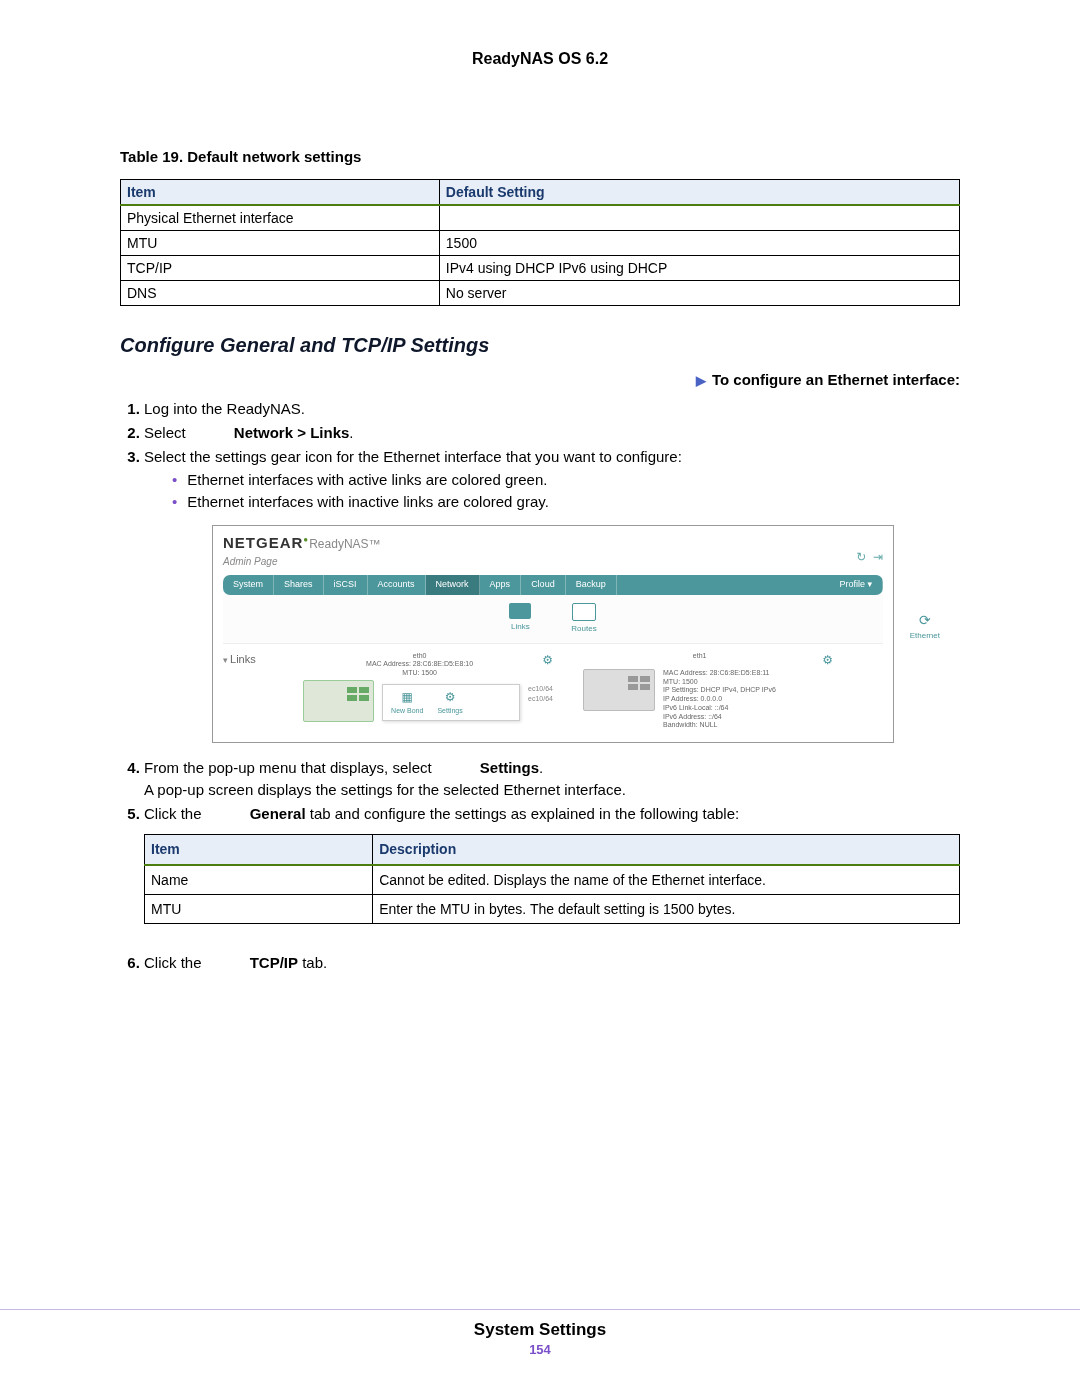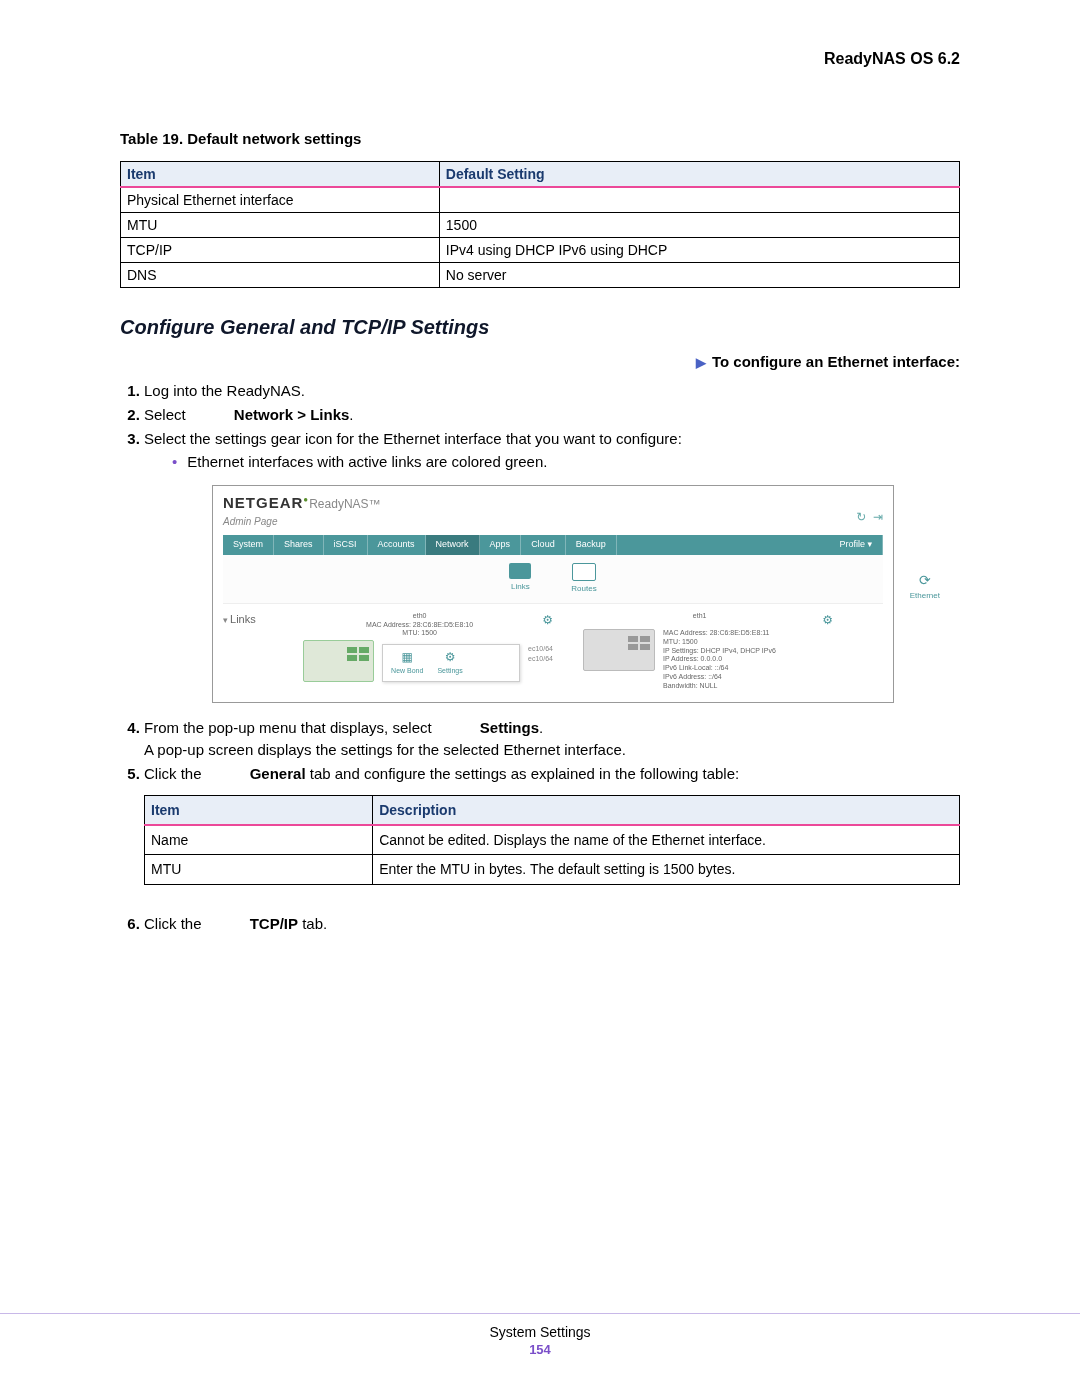--- a/index.html
+++ b/index.html
@@ -12,24 +12,24 @@
   }
   .page {
     width: 1080px;
     margin: 0 auto;
     padding: 50px 120px 40px 120px;
     box-sizing: border-box;
     position: relative;
     min-height: 1397px;
   }
   .header-title {
-    text-align: right;
+    text-align: center;
     font-weight: bold;
     font-size: 16px;
-    margin-bottom: 62px;
+    margin-bottom: 80px;
   }
   .table-caption {
     font-weight: bold;
     font-size: 15px;
     margin-bottom: 14px;
   }
   table.settings-table {
     border-collapse: collapse;
     width: 100%;
     margin-bottom: 28px;
@@ -39,21 +39,21 @@
     padding: 4px 6px;
     text-align: left;
     font-size: 14px;
     vertical-align: top;
   }
   table.settings-table th {
     background: #e8eef7;
     font-weight: bold;
     color: #1a3a6e;
   }
-  table.settings-table thead tr th { border-bottom: 2px solid #ec4899; }
+  table.settings-table thead tr th { border-bottom: 2px solid #4d7c0f; }
   .section-heading {
     color: #0f172a;
     font-style: italic;
     font-weight: bold;
     font-size: 20px;
     margin: 20px 0 14px 0;
   }
   .proc-intro {
     font-weight: bold;
     font-size: 15px;
@@ -99,21 +99,21 @@
   }
   .ss-top {
     padding: 6px 10px 2px 10px;
   }
   .ss-brand { display:flex; align-items:baseline; }
   .ss-netgear { font-weight: bold; font-size: 15px; color:#333; letter-spacing:1px;}
   .ss-dot { color:#5b8f2e; font-size:8px; vertical-align:super;}
   .ss-ready { font-size: 12px; color:#888;}
   .ss-admin { font-size:10px; color:#888; margin-top:1px;font-style:italic;}
   .ss-icons-tr { float:right; margin-top:-20px; color:#6aa; font-size:12px;}
-  .ss-tabs { display:flex; background:#4b979b; height:20px; margin-top:6px;}
+  .ss-tabs { display:flex; background:#4b979b; height:20px; margin-top:6px;border-radius:7px;}
   .ss-tab { flex:0 0 auto; padding:3px 10px; font-size:9px; color:#fff; border-right:1px solid rgba(255,255,255,0.3);}
   .ss-tab.active { background:#3a7b7f; }
   .ss-tab.profile { margin-left:auto; }
   .ss-subtabs { display:flex; gap:40px; justify-content:center; padding:8px 0; background:#fcfcfc; border-bottom:1px solid #eee;}
   .ss-subtab { text-align:center; font-size:8px; color:#4b979b;}
   .ss-subtab .ic { width:22px; height:16px; background:#4b979b; margin:0 auto 2px auto; border-radius:2px;}
   .ss-refresh { position:absolute; right:140px; margin-top:-34px; text-align:center; font-size:8px; color:#4b979b;}
   .ss-refresh .ic { color:#4b979b; font-size:14px;}
   .ss-body { display:flex; padding:6px 10px 12px 10px; gap:10px; background:#fff;}
   .ss-side { width:70px; font-size:11px; color:#666;}
@@ -132,21 +132,21 @@
   .ss-popup .pi { text-align:center; font-size:7px; color:#4b979b;}
   .ss-popup .pi .ic{ font-size:12px; display:block;}
   .ss-extra { font-size:7px; color:#888; margin-top:4px;}
 
   .footer {
     position: absolute;
     bottom: 40px;
     left: 0; right: 0;
     text-align: center;
   }
-  .footer-label { font-weight:normal; font-size:14px;}
+  .footer-label { font-weight:bold; font-size:17px;}
   .footer-page { color:#7a4fc9; font-weight:bold; font-size:13px; margin-top:2px;}
   .hr { border:none; border-top:1px solid #c8b8e8; margin:0 0 10px 0;}
 </style>
 </head>
 <body>
 
 <div class="page">
 
   <div class="header-title">ReadyNAS OS 6.2</div>
 
@@ -186,20 +186,21 @@
 
   <ol class="steps">
     <li>Log into the ReadyNAS.</li>
     <li>
       <span>Select </span><span class="bold">Network &gt; Links</span><span>.</span>
     </li>
     <li>
       <span>Select the settings gear icon for the Ethernet interface that you want to configure:</span>
       <ul class="sub">
         <li>Ethernet interfaces with active links are colored green.</li>
+        <li>Ethernet interfaces with inactive links are colored gray.</li>
       </ul>
 
       
       <div class="screenshot">
         <div class="ss-top">
           <div class="ss-brand">
             <span class="ss-netgear"><span>NETGEAR</span><span class="ss-dot">●</span></span>
             <span class="ss-ready">ReadyNAS™</span>
           </div>
           <div class="ss-admin">Admin Page</div>

